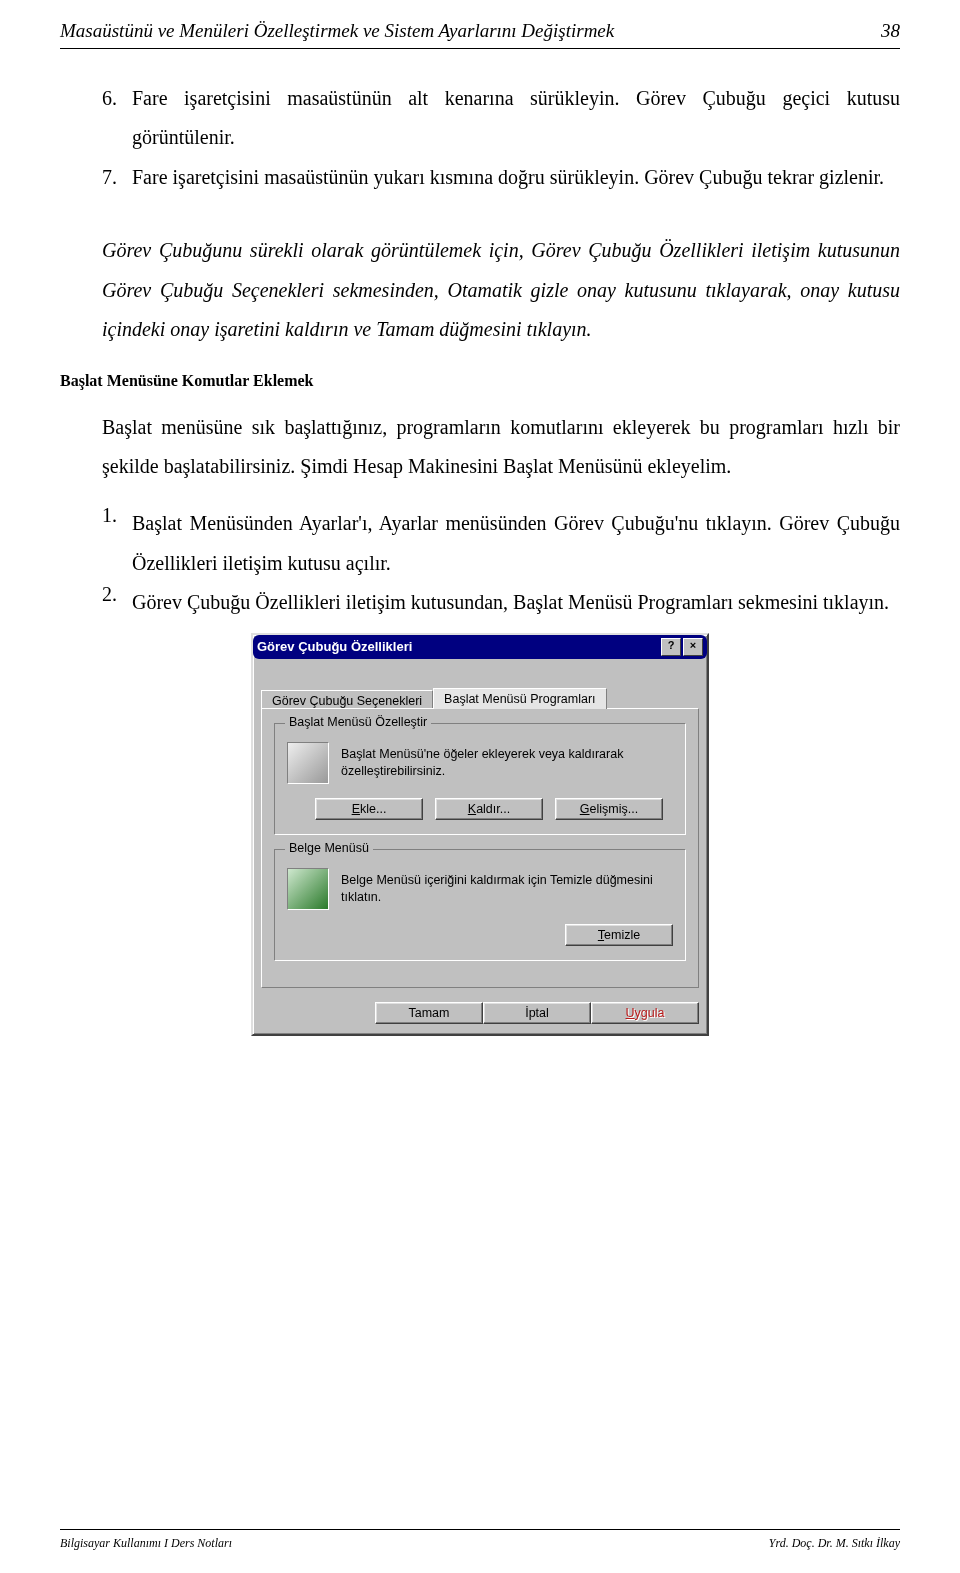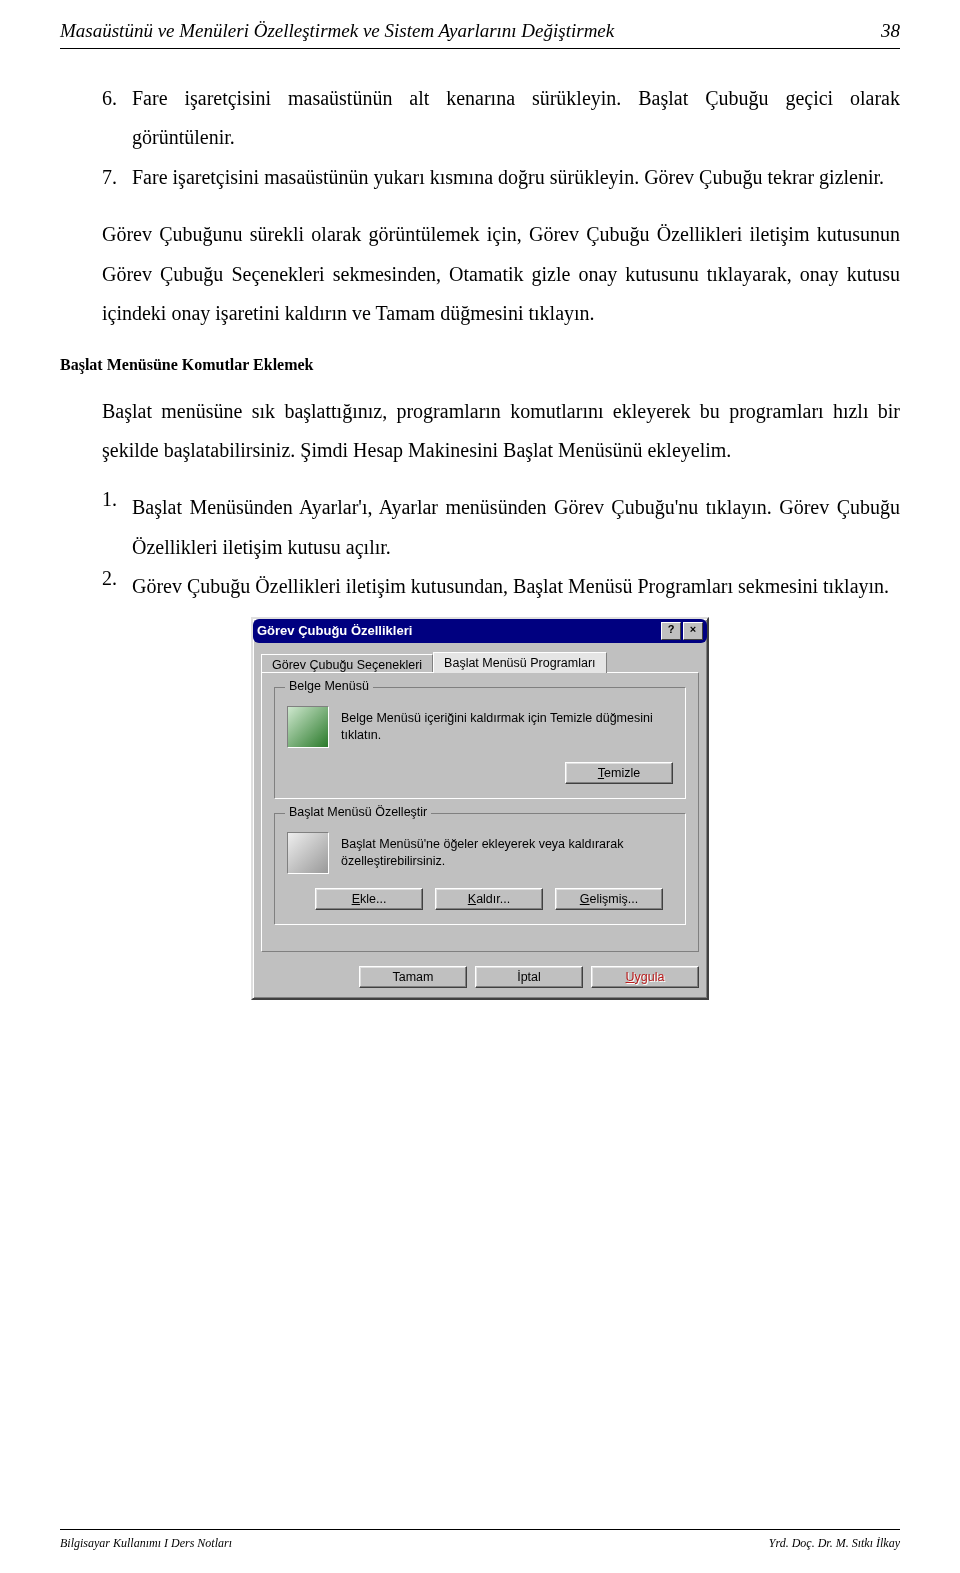--- a/index.html
+++ b/index.html
@@ -47,21 +47,22 @@
     flex: 0 0 30px;
   }
   .li-body {
     flex: 1;
     text-align: justify;
     line-height: 1.97;
   }
   .parag {
     text-align: justify;
     line-height: 1.97;
-    margin: 18px 0 0 42px;
+    margin: 34px 0 0 42px;
+    font-style: italic;
   }
   .section-head {
     font-weight: bold;
     margin: 22px 0 18px 0;
     font-size: 16px;
   }
   .body-p {
     text-align: justify;
     line-height: 1.97;
     margin: 0 0 0 42px;
@@ -114,20 +115,21 @@
   }
   .tab {
     border: 1px solid;
     border-color: #fff #808080 #c0c0c0 #fff;
     border-bottom: none;
     padding: 3px 10px;
     background: #c0c0c0;
     margin-right: 0;
     font-size: 12.5px;
     position: relative;
+    margin-top: 20px;
   }
   .tab.active {
     z-index: 2;
     top: 1px;
     background: #e5e5e5;
   }
   .tab.inactive {
     top: 3px;
   }
   .tab-panel {
@@ -192,21 +194,20 @@
   }
   .btn-row-center3 {
     display:flex;
     gap: 12px;
     justify-content: flex-start;
     padding-left: 28px;
   }
   .bottom-btns {
     display: flex;
     justify-content: flex-end;
-    gap: 8px;
     padding: 6px 8px 10px 8px;
   }
   .disabled {
     color: #b91c1c;
     text-shadow: 1px 1px 0 #fff;
   }
   .underline {
     text-decoration: underline;
   }
   
@@ -238,21 +239,21 @@
 <div class="page">
   <div class="header-line">
     <span>Masaüstünü ve Menüleri Özelleştirmek ve Sistem Ayarlarını Değiştirmek</span>
     <span>38</span>
   </div>
   <hr class="hr-top">
 
   <div class="indent1">
     <div class="list6">
       <div class="li-num">6.</div>
-      <div class="li-body">Fare işaretçisini masaüstünün alt kenarına sürükleyin. Başlat Çubuğu geçici olarak görüntülenir.</div>
+      <div class="li-body">Fare işaretçisini masaüstünün alt kenarına sürükleyin. Görev Çubuğu geçici kutusu görüntülenir.</div>
     </div>
     <div class="list7">
       <div class="li-num">7.</div>
       <div class="li-body">Fare işaretçisini masaüstünün yukarı kısmına doğru sürükleyin. Görev Çubuğu tekrar gizlenir.</div>
     </div>
   </div>
 
   <p class="parag">Görev Çubuğunu sürekli olarak görüntülemek için, Görev Çubuğu Özellikleri iletişim kutusunun Görev Çubuğu Seçenekleri sekmesinden, Otamatik gizle onay kutusunu tıklayarak, onay kutusu içindeki onay işaretini kaldırın ve Tamam düğmesini tıklayın.</p>
 
   <div class="section-head">Başlat Menüsüne Komutlar Eklemek</div>
@@ -279,45 +280,45 @@
           <div class="tbtn">×</div>
         </div>
       </div>
 
       <div class="tabs-row">
         <div class="tab inactive">Görev Çubuğu Seçenekleri</div>
         <div class="tab active">Başlat Menüsü Programları</div>
       </div>
 
       <div class="tab-panel">
-
-        <div class="groupbox">
-          <div class="gb-title">Belge Menüsü</div>
-          <div class="gb-row">
-            <div class="gb-icon recycle-icon"></div>
-            <div class="gb-text">Belge Menüsü içeriğini kaldırmak için Temizle düğmesini tıklatın.</div>
-          </div>
-          <div class="btn-row-right">
-            <div class="btn"><span class="underline">T</span><span>emizle</span></div>
-          </div>
-        </div>
 
         <div class="groupbox">
           <div class="gb-title">Başlat Menüsü Özelleştir</div>
           <div class="gb-row">
             <div class="gb-icon"></div>
             <div class="gb-text">Başlat Menüsü'ne öğeler ekleyerek veya kaldırarak özelleştirebilirsiniz.</div>
           </div>
           <div class="btn-row-center3">
             <div class="btn"><span class="underline">E</span><span>kle...</span></div>
             <div class="btn"><span class="underline">K</span><span>aldır...</span></div>
             <div class="btn"><span class="underline">G</span><span>elişmiş...</span></div>
           </div>
         </div>
 
+        <div class="groupbox">
+          <div class="gb-title">Belge Menüsü</div>
+          <div class="gb-row">
+            <div class="gb-icon recycle-icon"></div>
+            <div class="gb-text">Belge Menüsü içeriğini kaldırmak için Temizle düğmesini tıklatın.</div>
+          </div>
+          <div class="btn-row-right">
+            <div class="btn"><span class="underline">T</span><span>emizle</span></div>
+          </div>
+        </div>
+
       </div>
 
       <div class="bottom-btns">
         <div class="btn">Tamam</div>
         <div class="btn">İptal</div>
         <div class="btn disabled"><span class="underline">U</span><span>ygula</span></div>
       </div>
     </div>
   </div>
 

